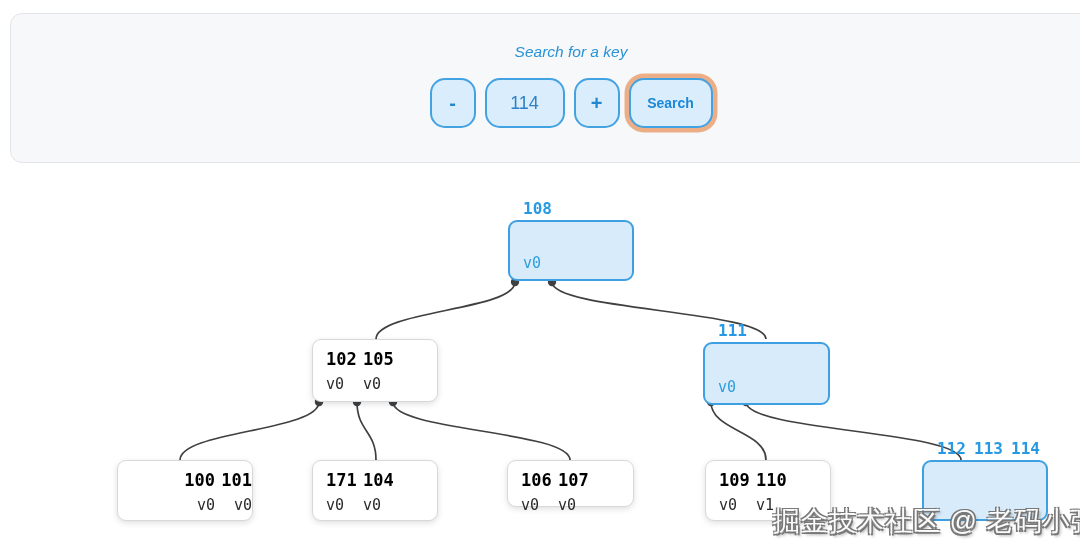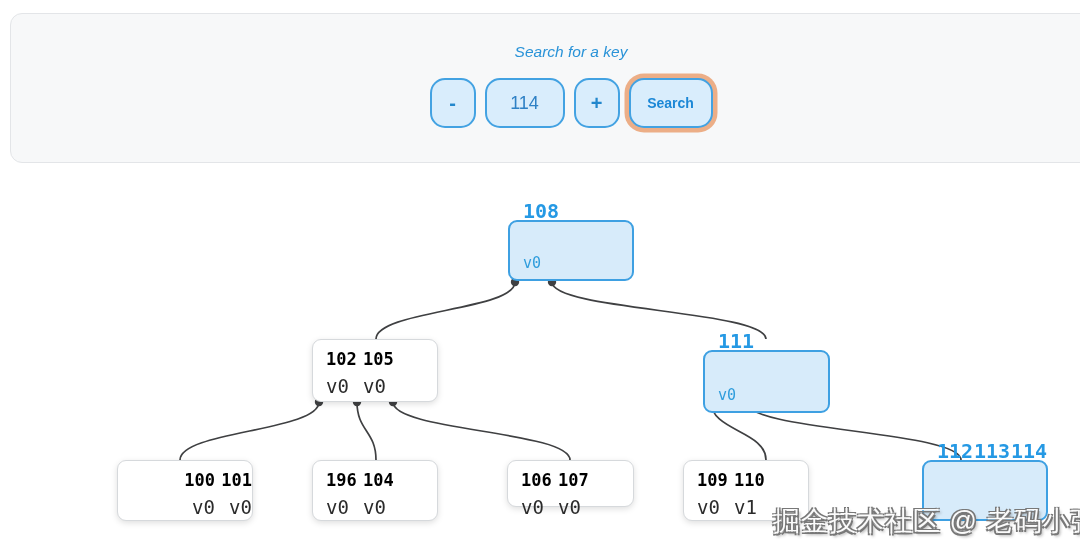--- a/index.html
+++ b/index.html
@@ -22,22 +22,22 @@
   
   .tree{position:absolute;left:0;top:0;width:1080px;height:553px;}
   #edges{position:absolute;left:0;top:0;pointer-events:none;}
   .node{position:absolute;box-sizing:border-box;border-radius:9px;
     font-family:"DejaVu Sans Mono",monospace;}
   .node.plain{background:#ffffff;border:1px solid #d6d9dc;
     box-shadow:0 2px 6px rgba(0,0,0,0.13);padding:9px 0 0 13px;}
   .node.hl{background:#d7ebfa;border:2px solid #3ea0e2;}
   .keys{white-space:nowrap;}
   .node.plain .keys{font-size:17px;font-weight:bold;color:#000000;}
-  .node.plain .vals{font-size:19px;color:#2b2b2b;margin-top:6px;}
-  .keys.above{position:absolute;top:-23px;left:13px;font-size:20px;font-weight:bold;color:#2599e4;}
+  .node.plain .vals{font-size:15px;color:#2b2b2b;margin-top:6px;}
+  .keys.above{position:absolute;top:-23px;left:13px;font-size:16px;font-weight:bold;color:#2599e4;}
   .node.hl .vals{position:absolute;left:13px;bottom:7px;font-size:15px;color:#2f9ddc;}
   .cell{display:inline-block;width:37px;}
 
   
   .watermark{position:absolute;left:773px;top:503px;width:307px;font-size:27px;
     letter-spacing:1px;color:#fbfbfb;white-space:nowrap;
     text-shadow:-1.5px -1.5px 0 #787878,1.5px -1.5px 0 #787878,
                 -1.5px 1.5px 0 #787878,1.5px 1.5px 0 #787878,
                 2.5px 3px 3px rgba(60,60,60,0.45);}
 </style>
@@ -75,37 +75,37 @@
       </svg>
     <div id="nodes">
         <div class="node hl" style="left: 508px; top: 220px; width: 126px; height: 61px;">
           <div class="keys above"><span class="cell">108</span></div>
           <div class="vals"><span class="cell">v0</span></div>
         </div>
         <div class="node plain" style="left: 312px; top: 339px; width: 126px; height: 63px;">
           <div class="keys"><span class="cell">102</span><span class="cell">105</span></div>
           <div class="vals"><span class="cell">v0</span><span class="cell">v0</span></div>
         </div>
-        <div class="node hl" style="left: 703px; top: 350px; width: 127px; height: 63px;">
+        <div class="node hl" style="left: 703px; top: 342px; width: 127px; height: 63px;">
           <div class="keys above"><span class="cell">111</span></div>
           <div class="vals"><span class="cell">v0</span></div>
         </div>
         <div class="node plain" style="left: 117px; top: 460px; width: 136px; height: 61px; text-align: right;">
           <div class="keys"><span class="cell">100</span><span class="cell">101</span></div>
           <div class="vals"><span class="cell">v0</span><span class="cell">v0</span></div>
         </div>
         <div class="node plain" style="left: 312px; top: 460px; width: 126px; height: 61px;">
-          <div class="keys"><span class="cell">196</span><span class="cell">104</span></div>
+          <div class="keys"><span class="cell">171</span><span class="cell">104</span></div>
           <div class="vals"><span class="cell">v0</span><span class="cell">v0</span></div>
         </div>
         <div class="node plain" style="left: 507px; top: 460px; width: 127px; height: 47px;">
           <div class="keys"><span class="cell">106</span><span class="cell">107</span></div>
           <div class="vals"><span class="cell">v0</span><span class="cell">v0</span></div>
         </div>
-        <div class="node plain" style="left: 683px; top: 460px; width: 126px; height: 61px;">
+        <div class="node plain" style="left: 705px; top: 460px; width: 126px; height: 61px;">
           <div class="keys"><span class="cell">109</span><span class="cell">110</span></div>
           <div class="vals"><span class="cell">v0</span><span class="cell">v1</span></div>
         </div>
         <div class="node hl" style="left: 899px; top: 460px; width: 126px; height: 61px; margin-left: 23px;">
           <div class="keys above"><span class="cell">112</span><span class="cell">113</span><span class="cell">114</span></div>
         </div>
       </div>
   </div>
 
   <div class="watermark">掘金技术社区 @ 老码小张</div>

